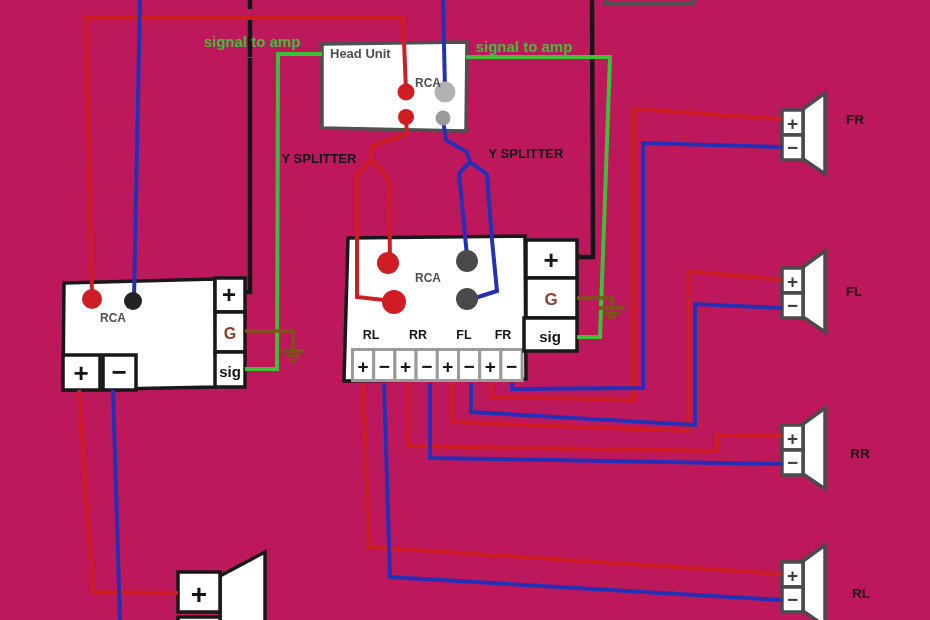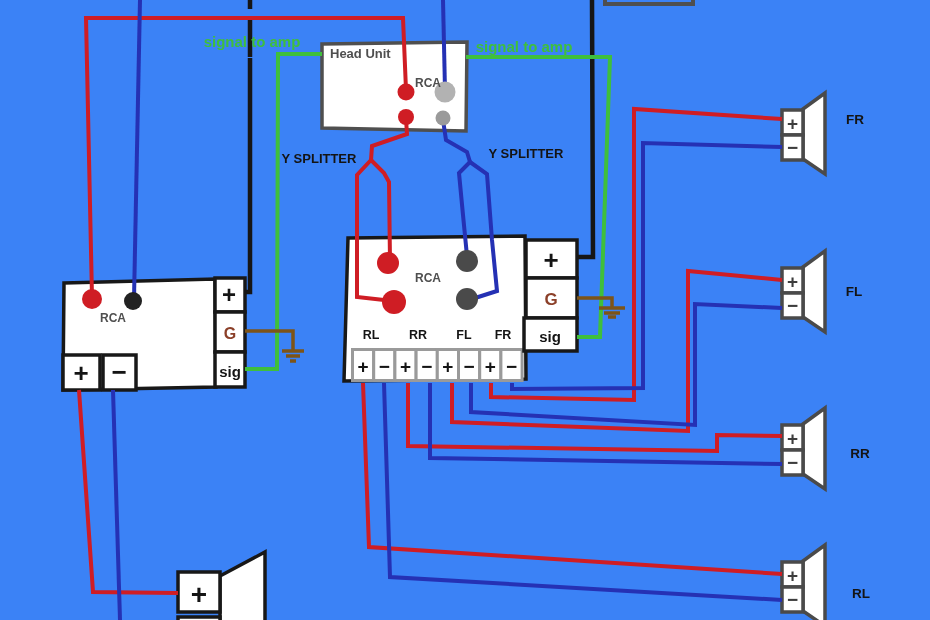--- a/index.html
+++ b/index.html
@@ -1,16 +1,16 @@
 <!DOCTYPE html>
 <html style="--wire-red: #cf1d24; --wire-blue: #2531b4; --wire-green: #3fbf3c; --wire-black: #161616; --wire-brown: #7d5418; --box-black: #181818; --box-gray: #4f4f4f; --speaker-gray: #4a4a4a; --terminal-gray: #9a9a9a; --g-label: #8b3f28; --rca-red: #cf1d24; --rca-light-gray: #b2b2b2; --rca-dark-gray: #4a4a4a; --rca-black: #222222;"><head>
 <meta charset="utf-8">
 <style>
   html,body { margin:0; padding:0; background:#ffffff; }
-  .stage { position:relative; width:930px; height:620px; background:#3b82f6; overflow:hidden;
+  .stage { position:relative; width:930px; height:620px; background:#be185d; overflow:hidden;
            font-family:"Liberation Sans", sans-serif; }
   svg text { font-family:"Liberation Sans", sans-serif; font-weight:bold; }
   .box       { fill:#ffffff; stroke:var(--box-black,#181818); stroke-width:3.5; }
   .box-gray  { fill:#ffffff; stroke:var(--box-gray,#4f4f4f);  stroke-width:3.5; }
   .cell      { fill:#ffffff; stroke:var(--terminal-gray,#9a9a9a); stroke-width:3; }
   .spk       { fill:#ffffff; stroke:var(--speaker-gray,#4a4a4a); stroke-width:3.5; }
   .wire-red   { fill:none; stroke:var(--wire-red,#cf1d24);  stroke-width:4;   stroke-linejoin:miter; }
   .wire-blue  { fill:none; stroke:var(--wire-blue,#2531b4); stroke-width:4;   stroke-linejoin:miter; }
   .wire-green { fill:none; stroke:var(--wire-green,#3fbf3c);stroke-width:4;   stroke-linejoin:miter; }
   .wire-black { fill:none; stroke:var(--wire-black,#161616);stroke-width:4.5; stroke-linejoin:miter; }

